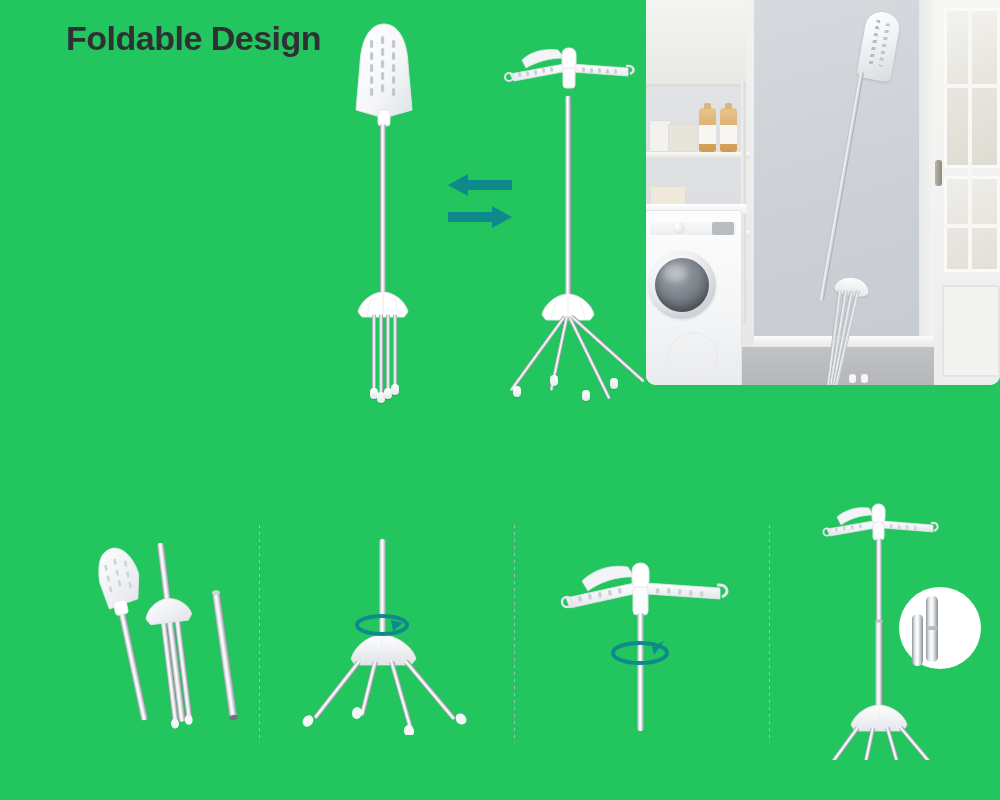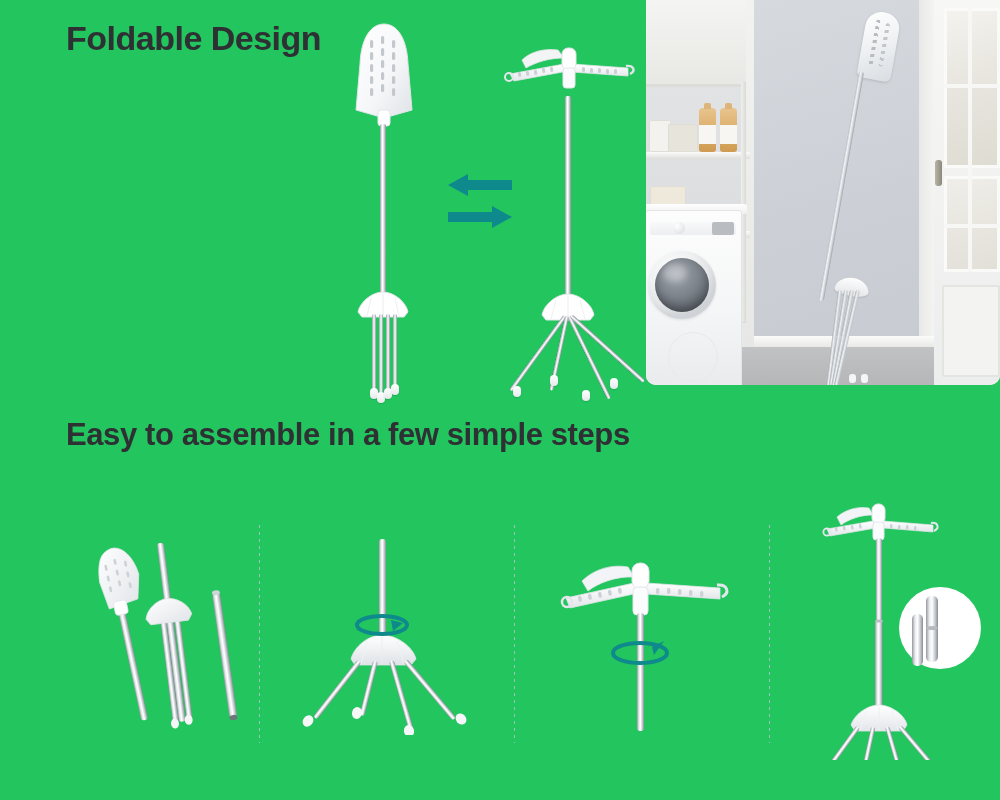--- a/index.html
+++ b/index.html
@@ -432,21 +432,20 @@
     <div class="ph-rack-pole"></div>
     <div class="ph-rack-hub"></div>
     <div class="ph-rack-leg" style="left:192px; top:290px; transform:rotate(7deg);"></div>
     <div class="ph-rack-leg" style="left:198px; top:290px; transform:rotate(9deg);"></div>
     <div class="ph-rack-leg" style="left:204px; top:290px; transform:rotate(11deg);"></div>
     <div class="ph-rack-leg" style="left:210px; top:290px; transform:rotate(13deg);"></div>
     <div class="ph-foot" style="left:203px; top:374px;"></div>
     <div class="ph-foot" style="left:215px; top:374px;"></div>
   </div>
 
-  <div class="section-title">Easy to assemble in a few simple steps</div>
 
   <div class="steps-band">
 
     <div class="step-divider" style="left:259px;"></div>
     <div class="step-divider" style="left:514px;"></div>
     <div class="step-divider" style="left:769px;"></div>
 
     <div class="illus" style="left:70px; top:35px; width:185px; height:200px;">
       <svg width="185" height="200" viewBox="0 0 185 200">
         <defs>

